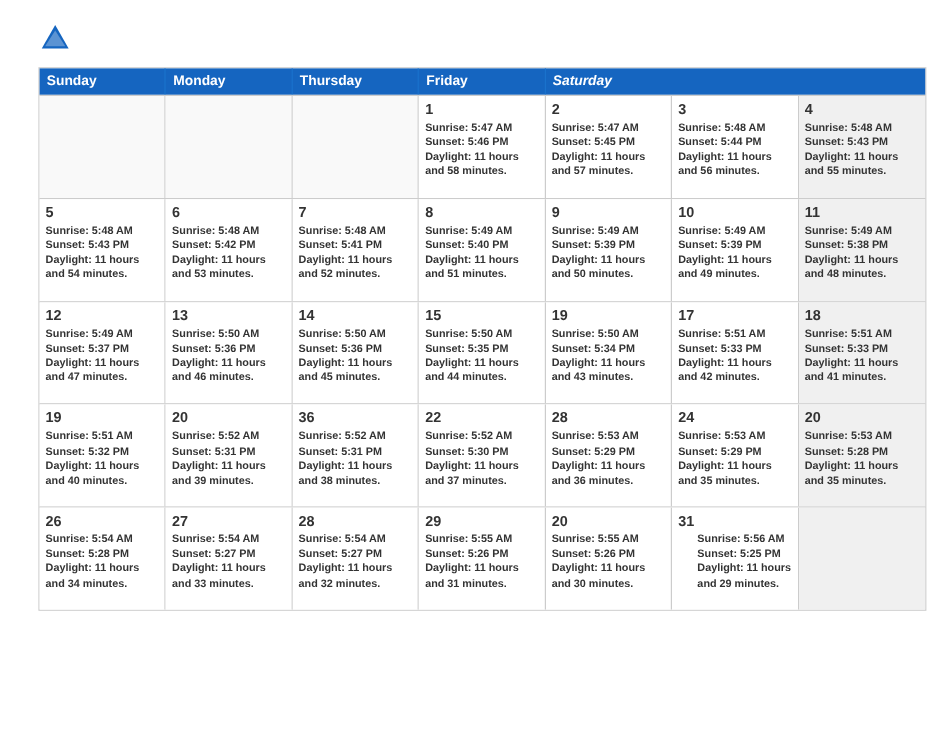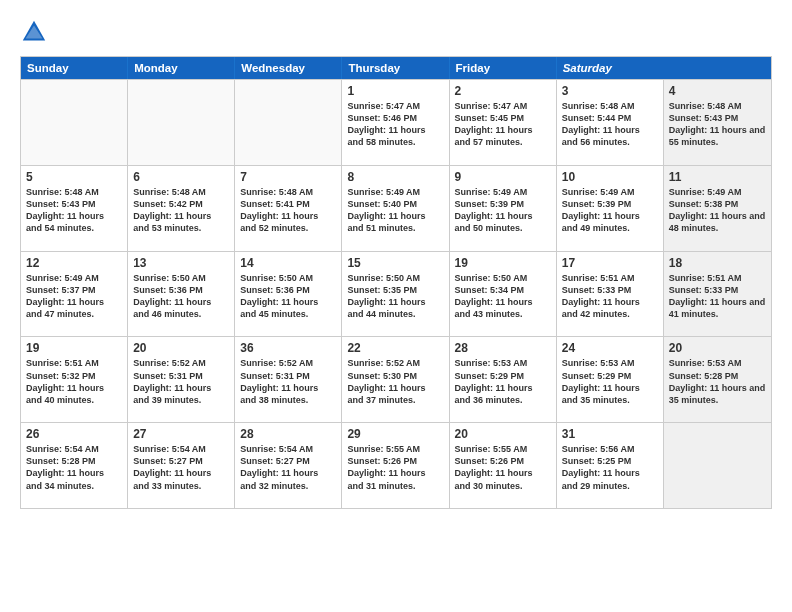--- a/index.html
+++ b/index.html
@@ -6,21 +6,21 @@
     body {
       font-family: Arial, sans-serif;
       background: #fff;
       width: 792px;
       height: 612px;
       overflow: hidden;
     }
     .container {
       width: 792px;
       height: 521px;
-      padding: 18px 20px 12px 20px;
+      padding: 18px 20px 12px 32px;
       display: flex;
       flex-direction: column;
     }
     .header {
       display: flex;
       justify-content: space-between;
       align-items: flex-start;
       margin-bottom: 10px;
     }
     .logo {
@@ -128,21 +128,20 @@
     <div class="title-area">
       <div class="month-title"></div>
       <div class="subtitle"></div>
     </div>
   </div>
 
   <div class="calendar">
     <div class="cal-header-row">
     <div class="cal-header-cell">Sunday</div>
         <div class="cal-header-cell">Monday</div>
-        <div class="cal-header-cell">Wednesday</div>
         <div class="cal-header-cell">Thursday</div>
         <div class="cal-header-cell">Friday</div>
         <div class="cal-header-cell">Saturday</div>
       </div>
     <div class="cal-body">
     <div class="cal-row">
           <div class="cal-cell empty"></div>
           <div class="cal-cell empty"></div>
           <div class="cal-cell empty"></div>
           <div class="cal-cell">
@@ -328,21 +327,21 @@
 Daylight: 11 hours and 31 minutes.</div>
           </div>
           <div class="cal-cell">
             <div class="day-num">20</div>
             <div class="day-info" style="white-space: pre-line;">Sunrise: 5:55 AM
 Sunset: 5:26 PM
 Daylight: 11 hours and 30 minutes.</div>
           </div>
           <div class="cal-cell">
             <div class="day-num">31</div>
-            <div class="day-info" style="white-space: pre-line;">Sunrise: 5:56 AM
+            <div class="day-info" style="white-space: pre-line; margin-left: 16px;">Sunrise: 5:56 AM
 Sunset: 5:25 PM
 Daylight: 11 hours and 29 minutes.</div>
           </div>
           <div class="cal-cell empty shaded"></div>
         </div>
       </div>
   </div>
 </div>
 
 </body></html>

